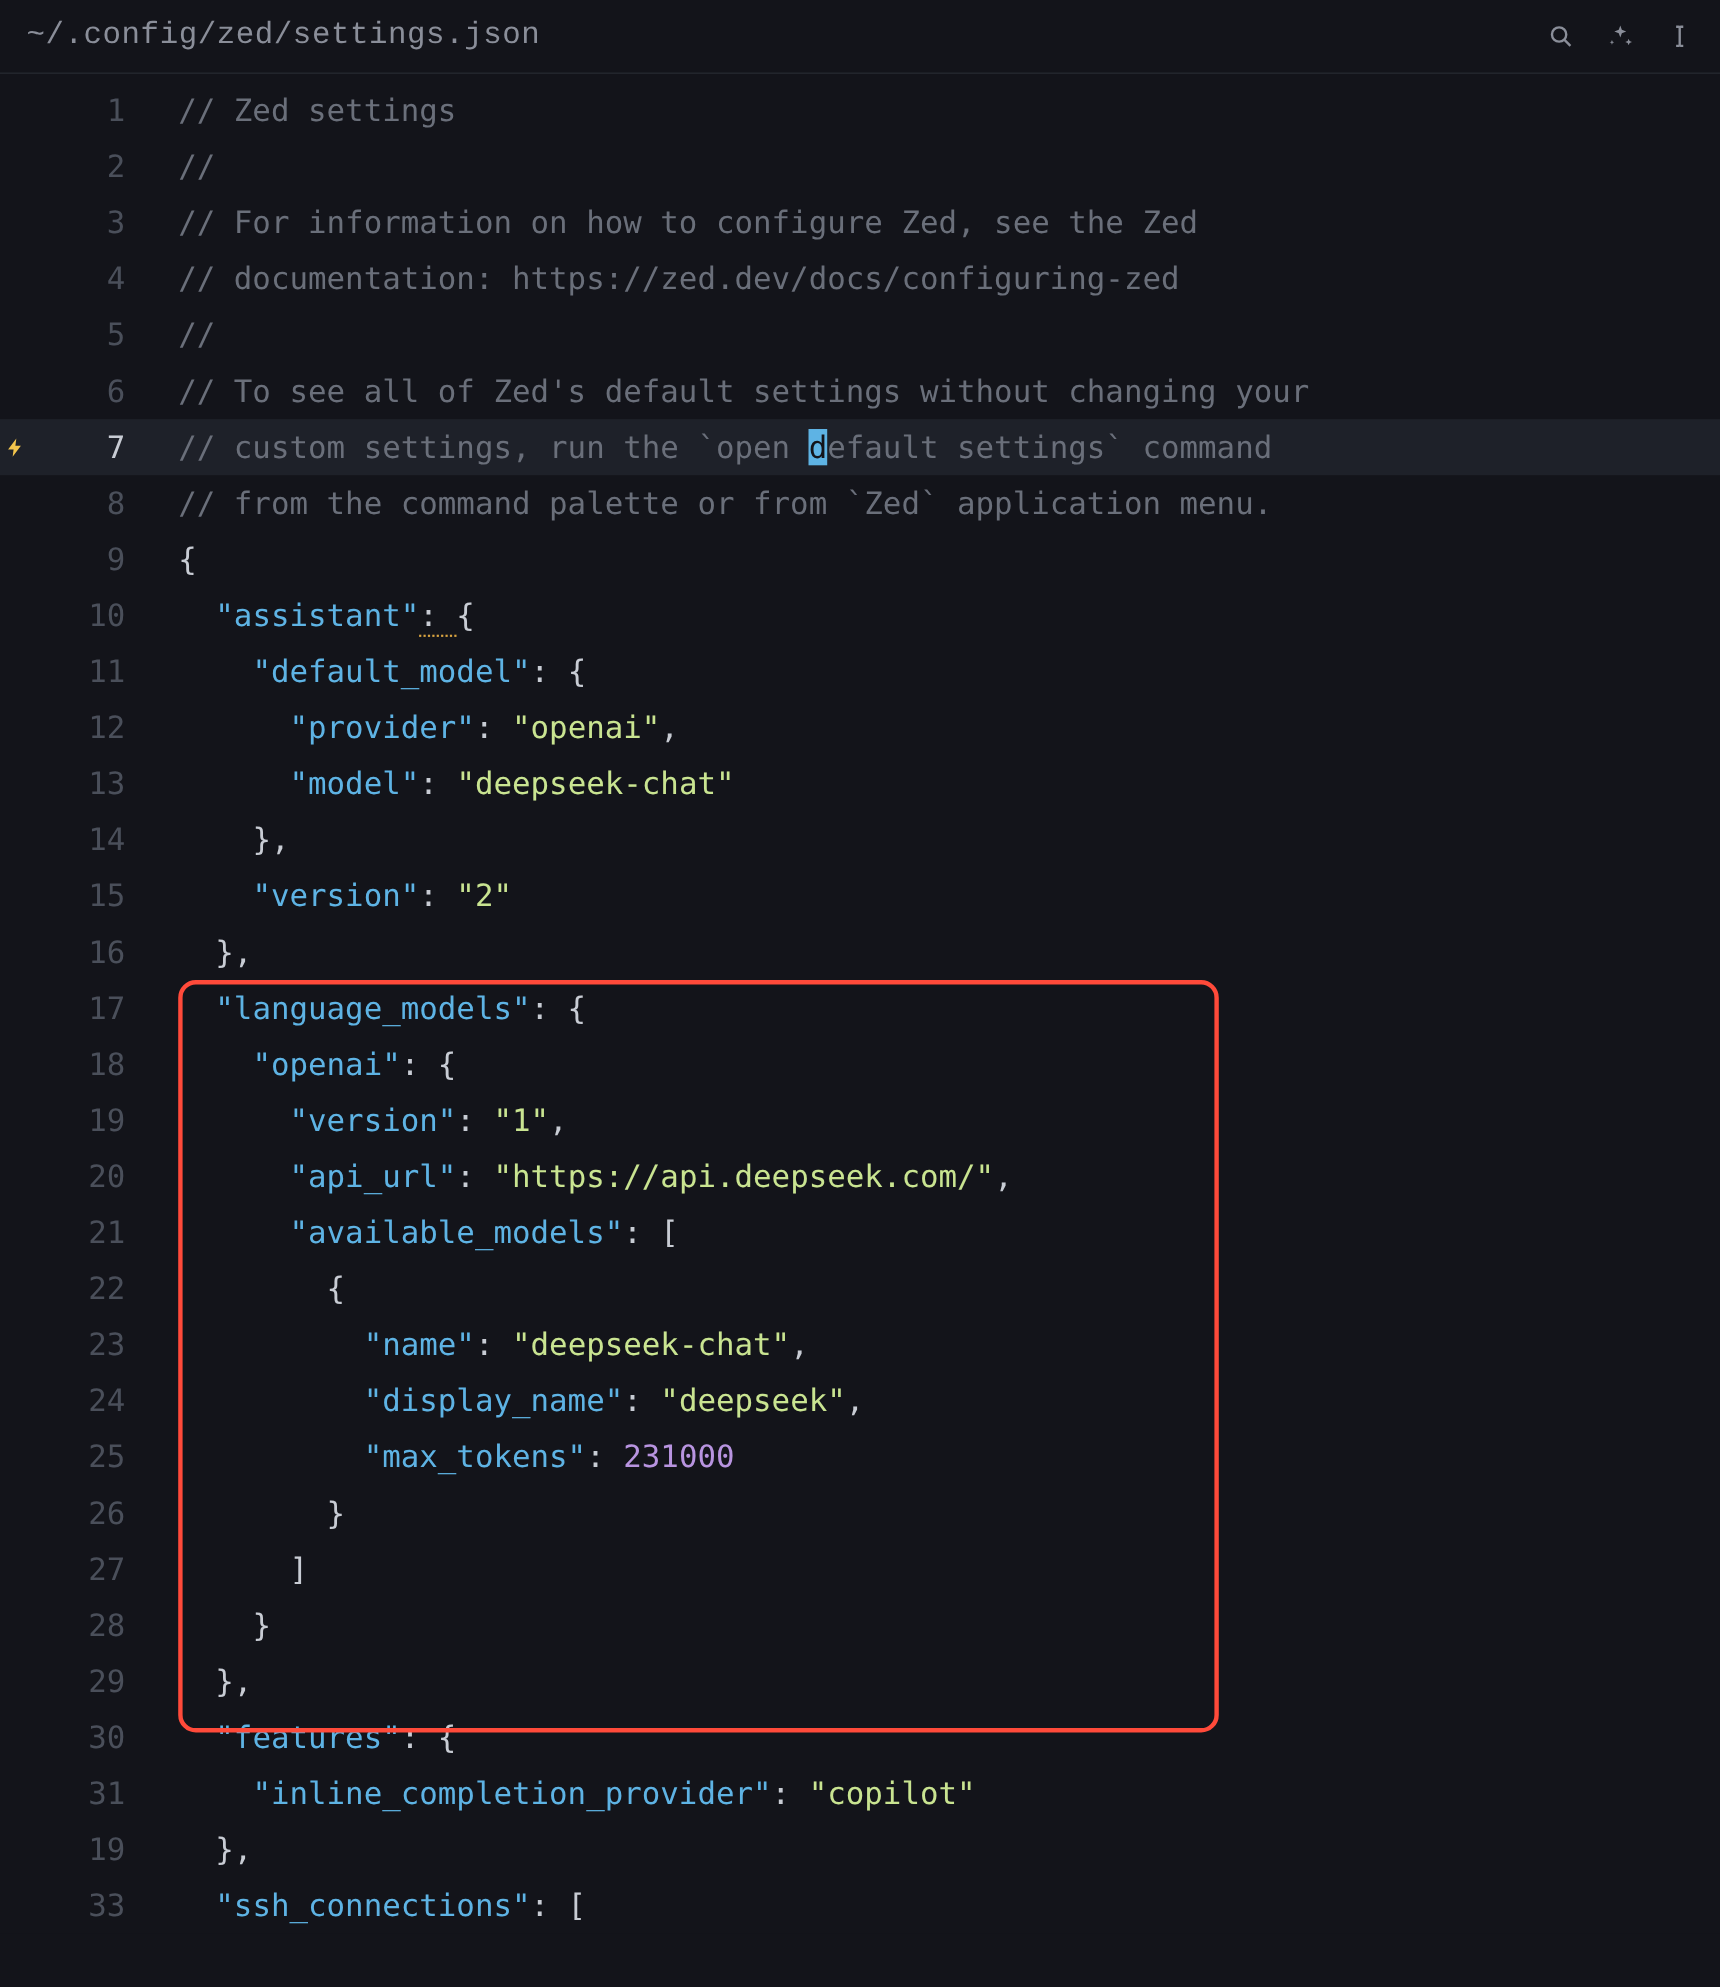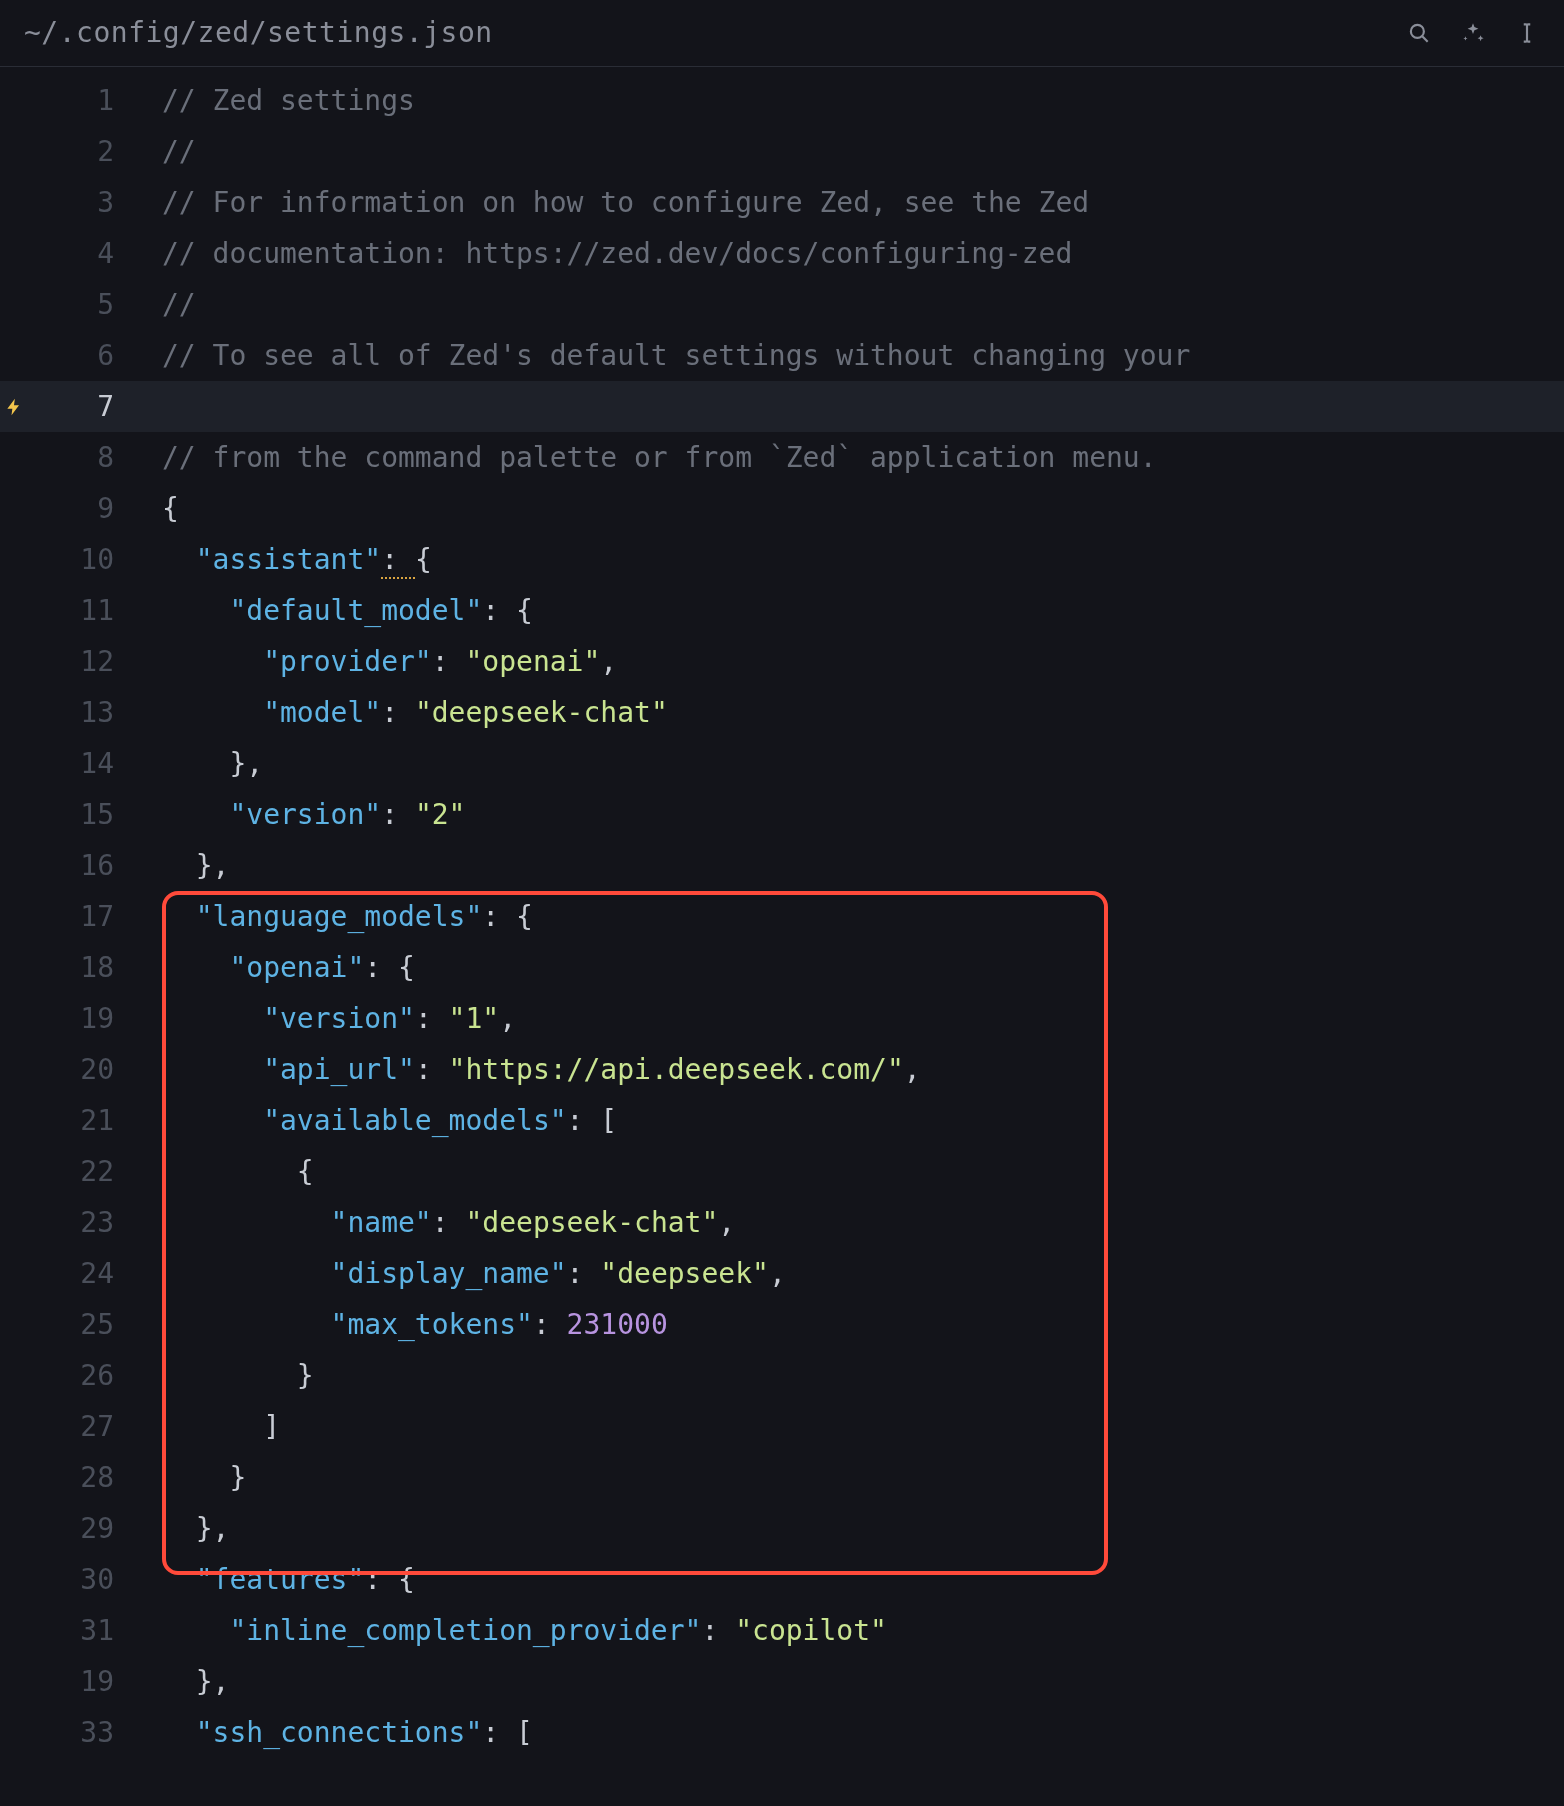--- a/index.html
+++ b/index.html
@@ -26,20 +26,21 @@
     font-size: 28px;
     line-height: 1.0;
   }
   .titlebar {
     height: 66px;
     display: flex;
     align-items: center;
     justify-content: space-between;
     padding: 0 24px 0 24px;
     border-bottom: 1px solid #2a2d36;
+    font-family: Liberation Mono, monospace;
   }
   .filepath {
     color: var(--filename);
     font-size: 28px;
     letter-spacing: 0.5px;
   }
   .toolbar-icons {
     display: flex;
     gap: 28px;
     align-items: center;
@@ -158,20 +159,21 @@
       <span class="code"><span class="comment">// To see all of Zed's default settings without changing your</span></span>
     </div>
 
   <div class="line cursor-line">
     <span class="gutter-left">
       <svg viewBox="0 0 24 24" fill="currentColor">
           <path d="M13 2L4 14h6l-1 8 9-12h-6l1-8z"></path>
         </svg>
     </span>
     <span class="ln">7</span>
+    <span class="code"><span class="comment">// custom settings, run the `open </span><span class="comment cursor-char">d</span><span class="comment">efault settings` command</span></span>
   </div>
 
   <div class="line">
       <span class="gutter-left"></span>
       <span class="ln">8</span>
       <span class="code"><span class="comment">// from the command palette or from `Zed` application menu.</span></span>
     </div>
   <div class="line">
       <span class="gutter-left"></span>
       <span class="ln">9</span>

